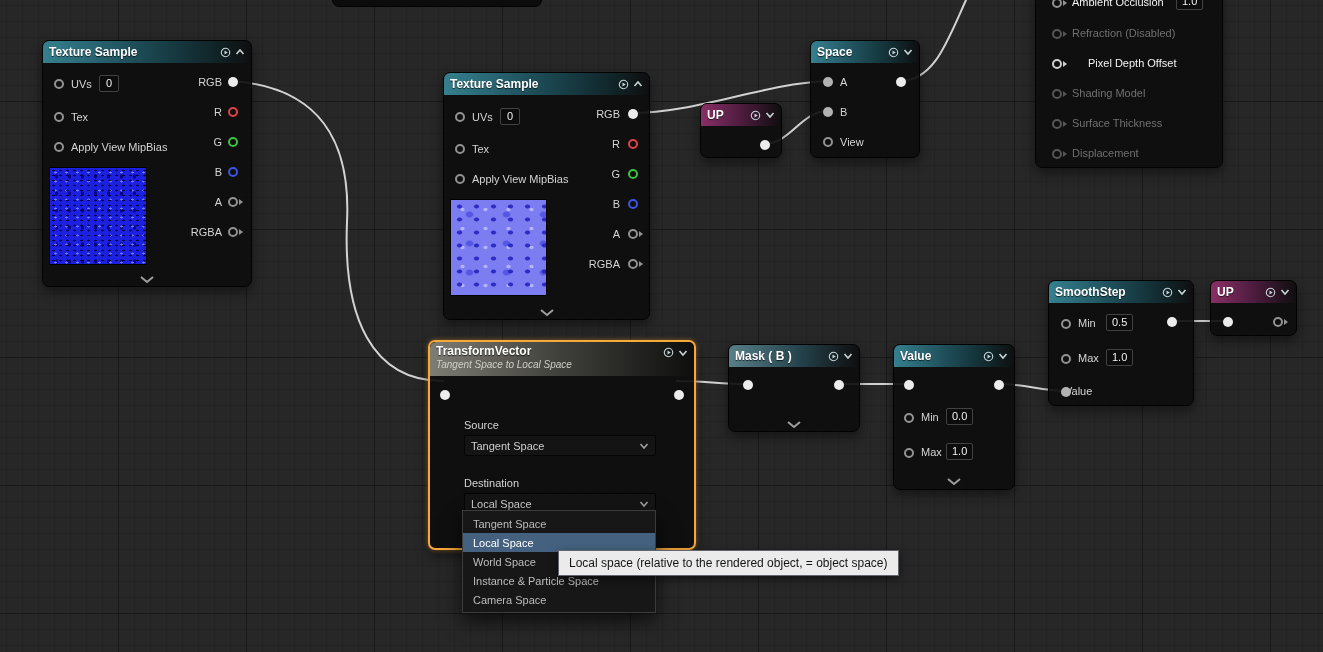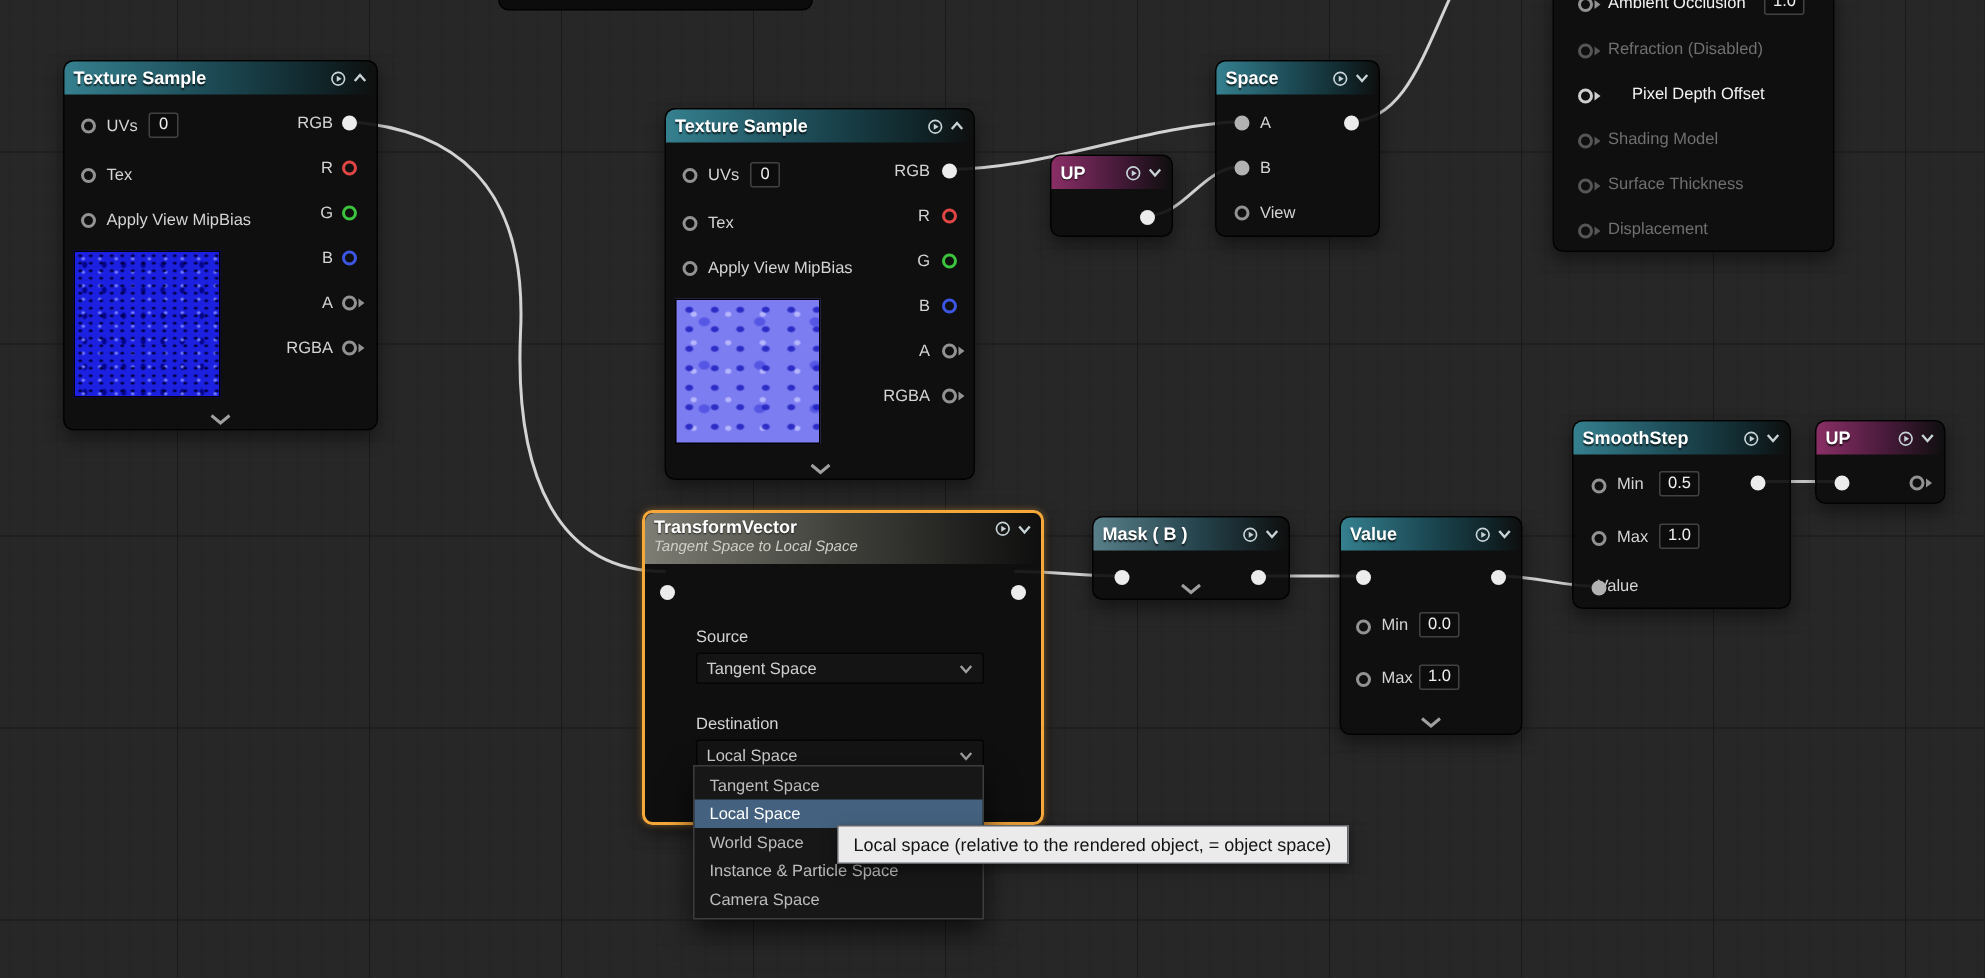--- a/index.html
+++ b/index.html
@@ -294,21 +294,21 @@
   <div class="menu" style="left:462px;top:510px;width:192px;">
     <div class="menu-item">Tangent Space</div>
     <div class="menu-item sel">Local Space</div>
     <div class="menu-item">World Space</div>
     <div class="menu-item">Instance &amp; Particle Space</div>
     <div class="menu-item">Camera Space</div>
   </div>
 
   <div class="tooltip" style="left:558px;top:550px;">Local space (relative to the rendered object, = object space)</div>
 
-  <div class="node" style="left:728px;top:344px;width:132px;height:56px;">
+  <div class="node" style="left:728px;top:344px;width:132px;height:88px;">
     <div class="hdr hdr-teal2">
       <span class="title">Mask ( B )</span>
       <span class="hicons">
         <svg class="hic" viewBox="0 0 12 12">
             <use href="#i-play"></use>
           </svg>
         <svg class="hic small" viewBox="0 0 10 8">
             <use href="#i-chd"></use>
           </svg>
       </span>

